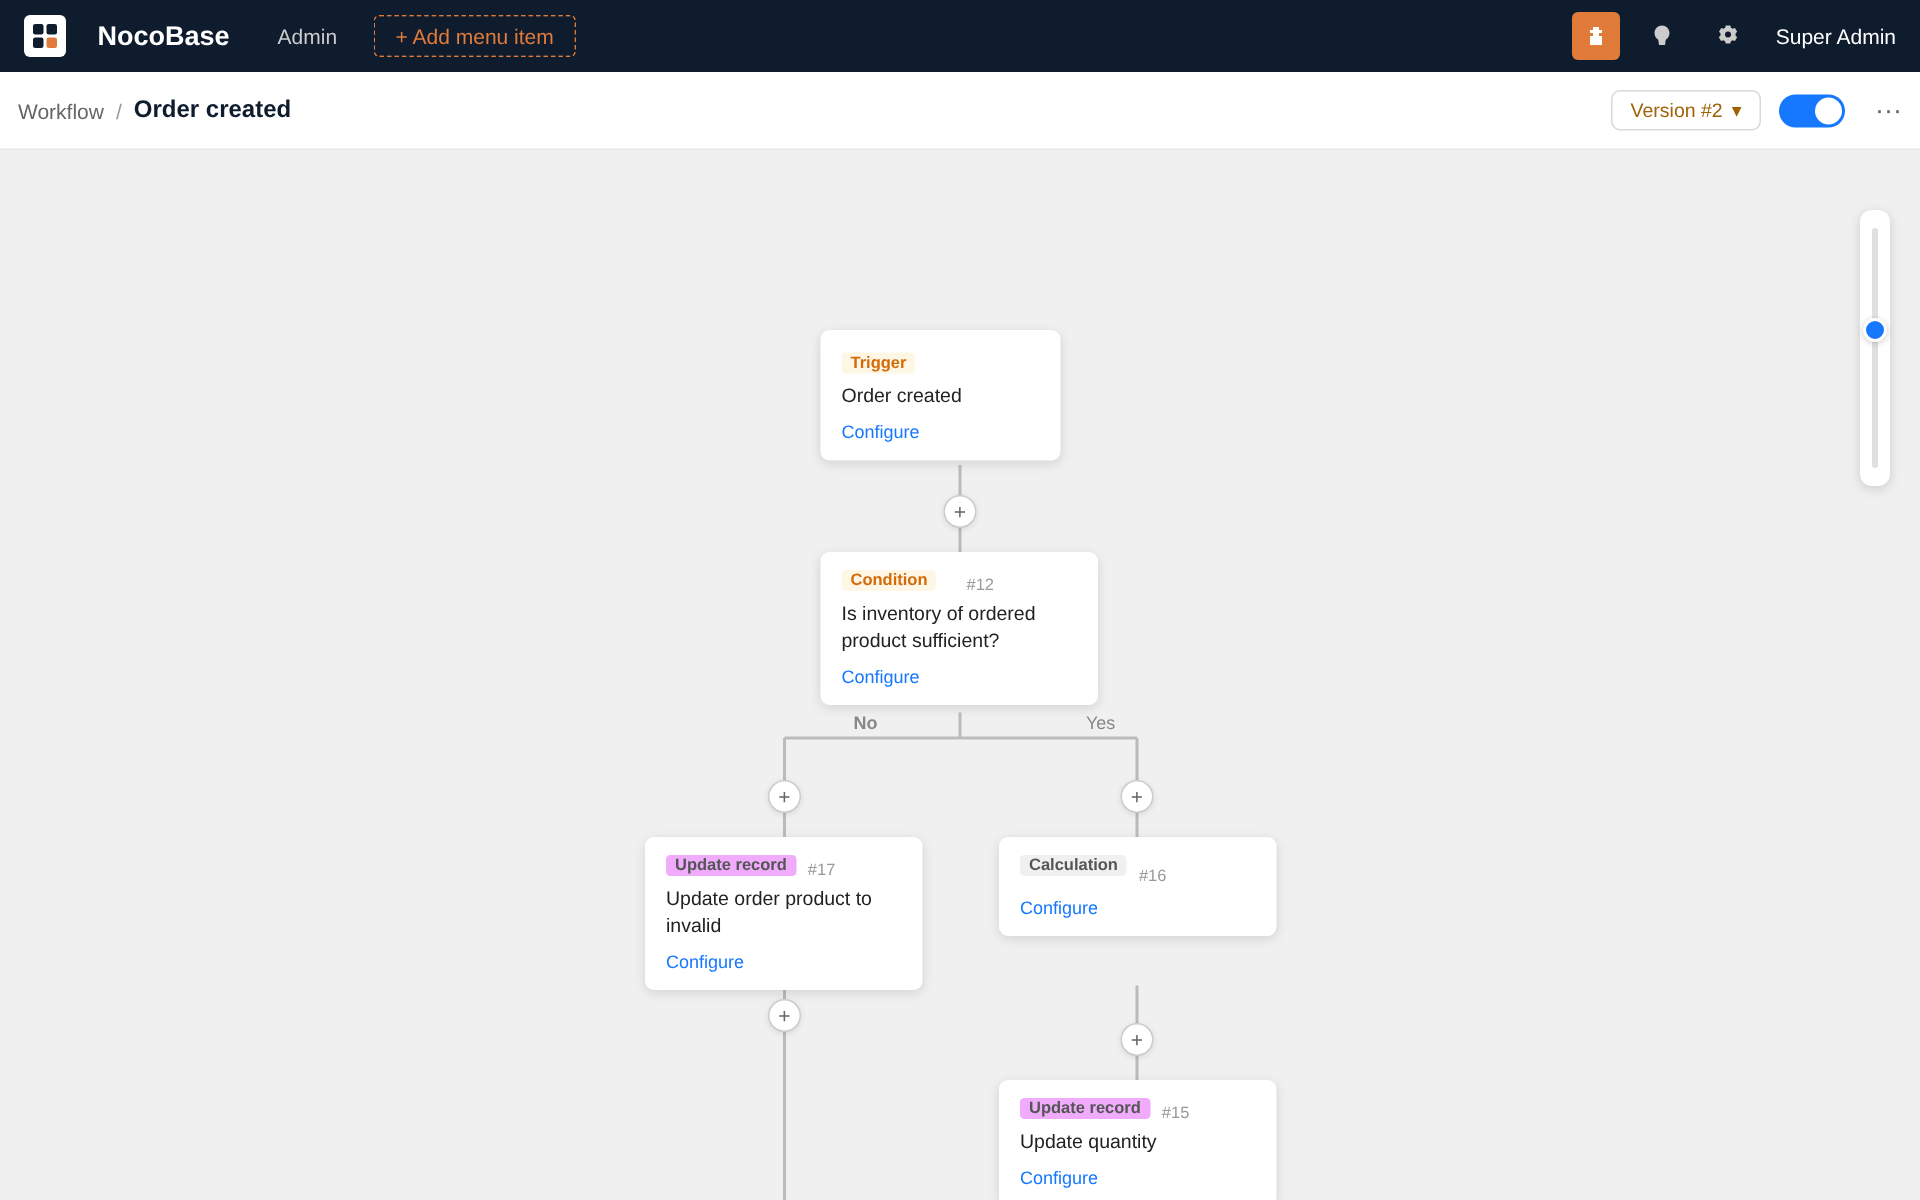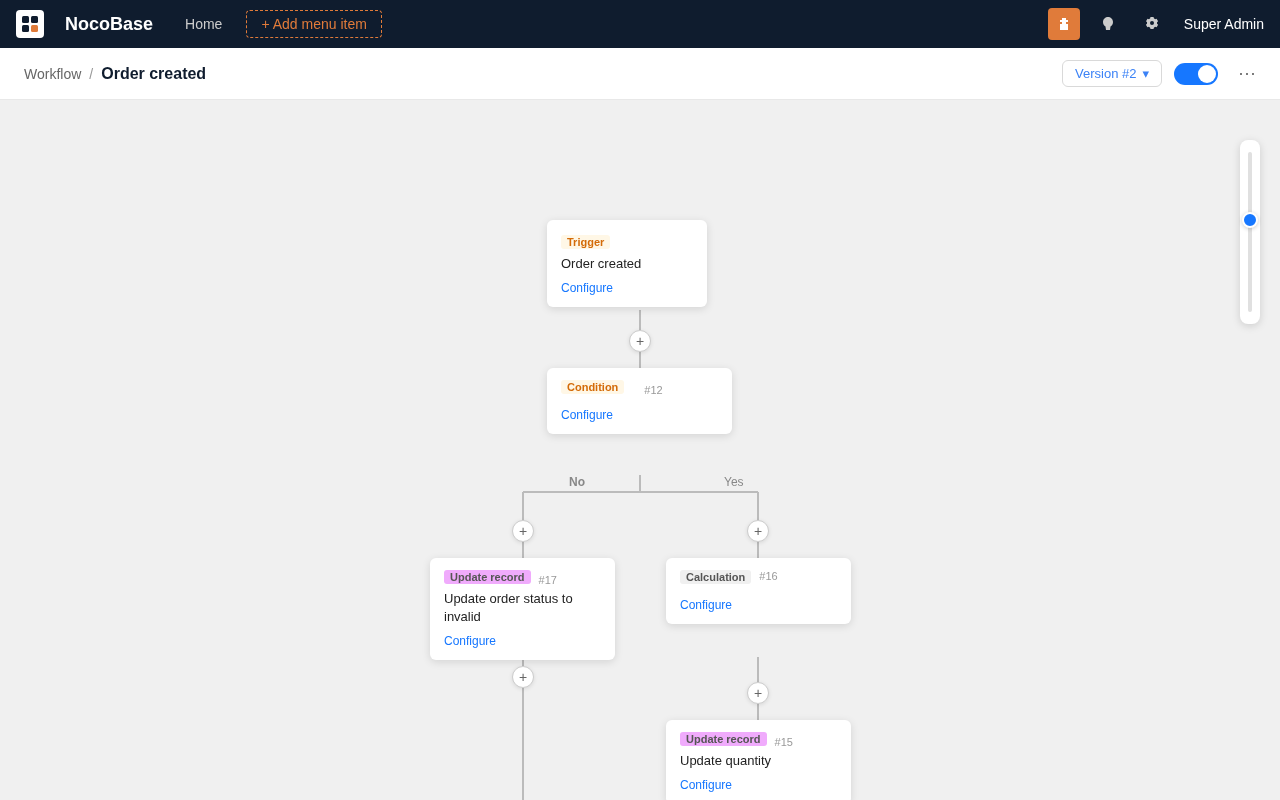--- a/index.html
+++ b/index.html
@@ -17,30 +17,30 @@
       border: 1.5px dashed #e07b3a; color: #e07b3a; background: transparent;
       padding: 5px 14px; border-radius: 4px; font-size: 14px; cursor: pointer; display: flex; align-items: center; gap: 6px;
     }
     .nav-spacer { flex: 1; }
     .nav-icon-btn { width: 32px; height: 32px; display: flex; align-items: center; justify-content: center; cursor: pointer; color: #ccc; font-size: 16px; }
     .nav-active-icon { background: #e07b3a; border-radius: 4px; color: white; }
     .nav-user { color: white; font-size: 14px; margin-left: 4px; }
 
     
     .subheader {
-      display: flex; align-items: center; background: white; height: 52px; padding: 0 24px; border-bottom: 1px solid #e8e8e8;
+      display: flex; align-items: center; background: white; height: 52px; padding: 0 12px; border-bottom: 1px solid #e8e8e8;
     }
     .breadcrumb { display: flex; align-items: center; gap: 8px; font-size: 14px; }
     .breadcrumb-link { color: #666; cursor: pointer; }
     .breadcrumb-sep { color: #999; }
     .breadcrumb-current { color: #0f1c2e; font-weight: 600; font-size: 16px; }
     .subheader-spacer { flex: 1; }
     .version-btn {
       display: flex; align-items: center; gap: 6px; border: 1px solid #d9d9d9; border-radius: 6px;
-      padding: 5px 12px; font-size: 13px; color: #3b82f6; cursor: pointer; background: white;
+      padding: 5px 12px; font-size: 13px; color: #a16207; cursor: pointer; background: white;
     }
     .toggle-wrap { display: flex; align-items: center; margin: 0 12px; }
     .toggle {
       width: 44px; height: 22px; background: #1677ff; border-radius: 11px; position: relative; cursor: pointer;
     }
     .toggle-knob {
       width: 18px; height: 18px; background: white; border-radius: 50%; position: absolute; top: 2px; right: 2px;
     }
     .toggle-label { color: white; font-size: 12px; position: absolute; left: 24px; top: 50%; transform: translateY(-50%); font-weight: 500; }
     .more-btn { color: #666; font-size: 18px; cursor: pointer; margin-left: 8px; }
@@ -102,21 +102,21 @@
     <div class="logo-icon">
       <svg viewBox="0 0 20 20" fill="none">
         <rect x="2" y="2" width="7" height="7" rx="1.5" fill="#0f1c2e"></rect>
         <rect x="11" y="2" width="7" height="7" rx="1.5" fill="#0f1c2e"></rect>
         <rect x="2" y="11" width="7" height="7" rx="1.5" fill="#0f1c2e"></rect>
         <rect x="11" y="11" width="7" height="7" rx="1.5" fill="#e07b3a"></rect>
       </svg>
     </div>
     <span>NocoBase</span>
   </div>
-  <span class="nav-home">Home</span>
+  <span class="nav-home">Admin</span>
   <button class="nav-add-btn">+ Add menu item</button>
   <div class="nav-spacer"></div>
   <div class="nav-icon-btn nav-active-icon">
     <svg width="16" height="16" viewBox="0 0 16 16" fill="currentColor">
       <path d="M6 2h4v2h2v2h-2v2H6V6H4V4h2V2zm-2 6h8v6H4V8z"></path>
     </svg>
   </div>
   <div class="nav-icon-btn">
     <svg width="16" height="16" viewBox="0 0 16 16" fill="#ccc">
       <path d="M8 1c2.5 0 5 2 5 5 0 2-1 3.5-2.5 4.5L10 14H6l-.5-3.5C4 9.5 3 8 3 6c0-3 2.5-5 5-5z"></path>
@@ -191,41 +191,42 @@
     <div class="node-configure">Configure</div>
   </div>
 
   <div class="plus-btn" style="left: 629px; top: 230px;">+</div>
 
   <div class="node-card" style="left: 547px; top: 268px; width: 185px;">
     <div style="display:flex; align-items:center; gap:16px;">
       <div class="node-tag tag-condition">Condition</div>
       <span class="node-id">#12</span>
     </div>
+    <div class="node-title">Is inventory of ordered product sufficient?</div>
     <div class="node-configure">Configure</div>
   </div>
 
   <span class="connector-label" style="left: 569px; top: 375px; font-weight: bold;">No</span>
   <span class="connector-label" style="left: 724px; top: 375px;">Yes</span>
 
   <div class="plus-btn" style="left: 512px; top: 420px;">+</div>
 
   <div class="plus-btn" style="left: 747px; top: 420px;">+</div>
 
   <div class="node-card" style="left: 430px; top: 458px; width: 185px;">
     <div style="display:flex; align-items:center; gap:4px;">
       <div class="node-tag tag-update">Update record</div>
       <span class="node-id">#17</span>
     </div>
-    <div class="node-title">Update order status to invalid</div>
+    <div class="node-title">Update order product to invalid</div>
     <div class="node-configure">Configure</div>
   </div>
 
   <div class="node-card" style="left: 666px; top: 458px; width: 185px;">
-    <div style="display:flex; align-items:flex-start; gap:4px;">
+    <div style="display:flex; align-items:flex-end; gap:4px;">
       <div class="node-tag tag-calc">Calculation</div>
       <span class="node-id">#16</span>
     </div>
     <div class="node-configure">Configure</div>
   </div>
 
   <div class="plus-btn" style="left: 512px; top: 566px;">+</div>
 
   <div class="plus-btn" style="left: 747px; top: 582px;">+</div>
 

